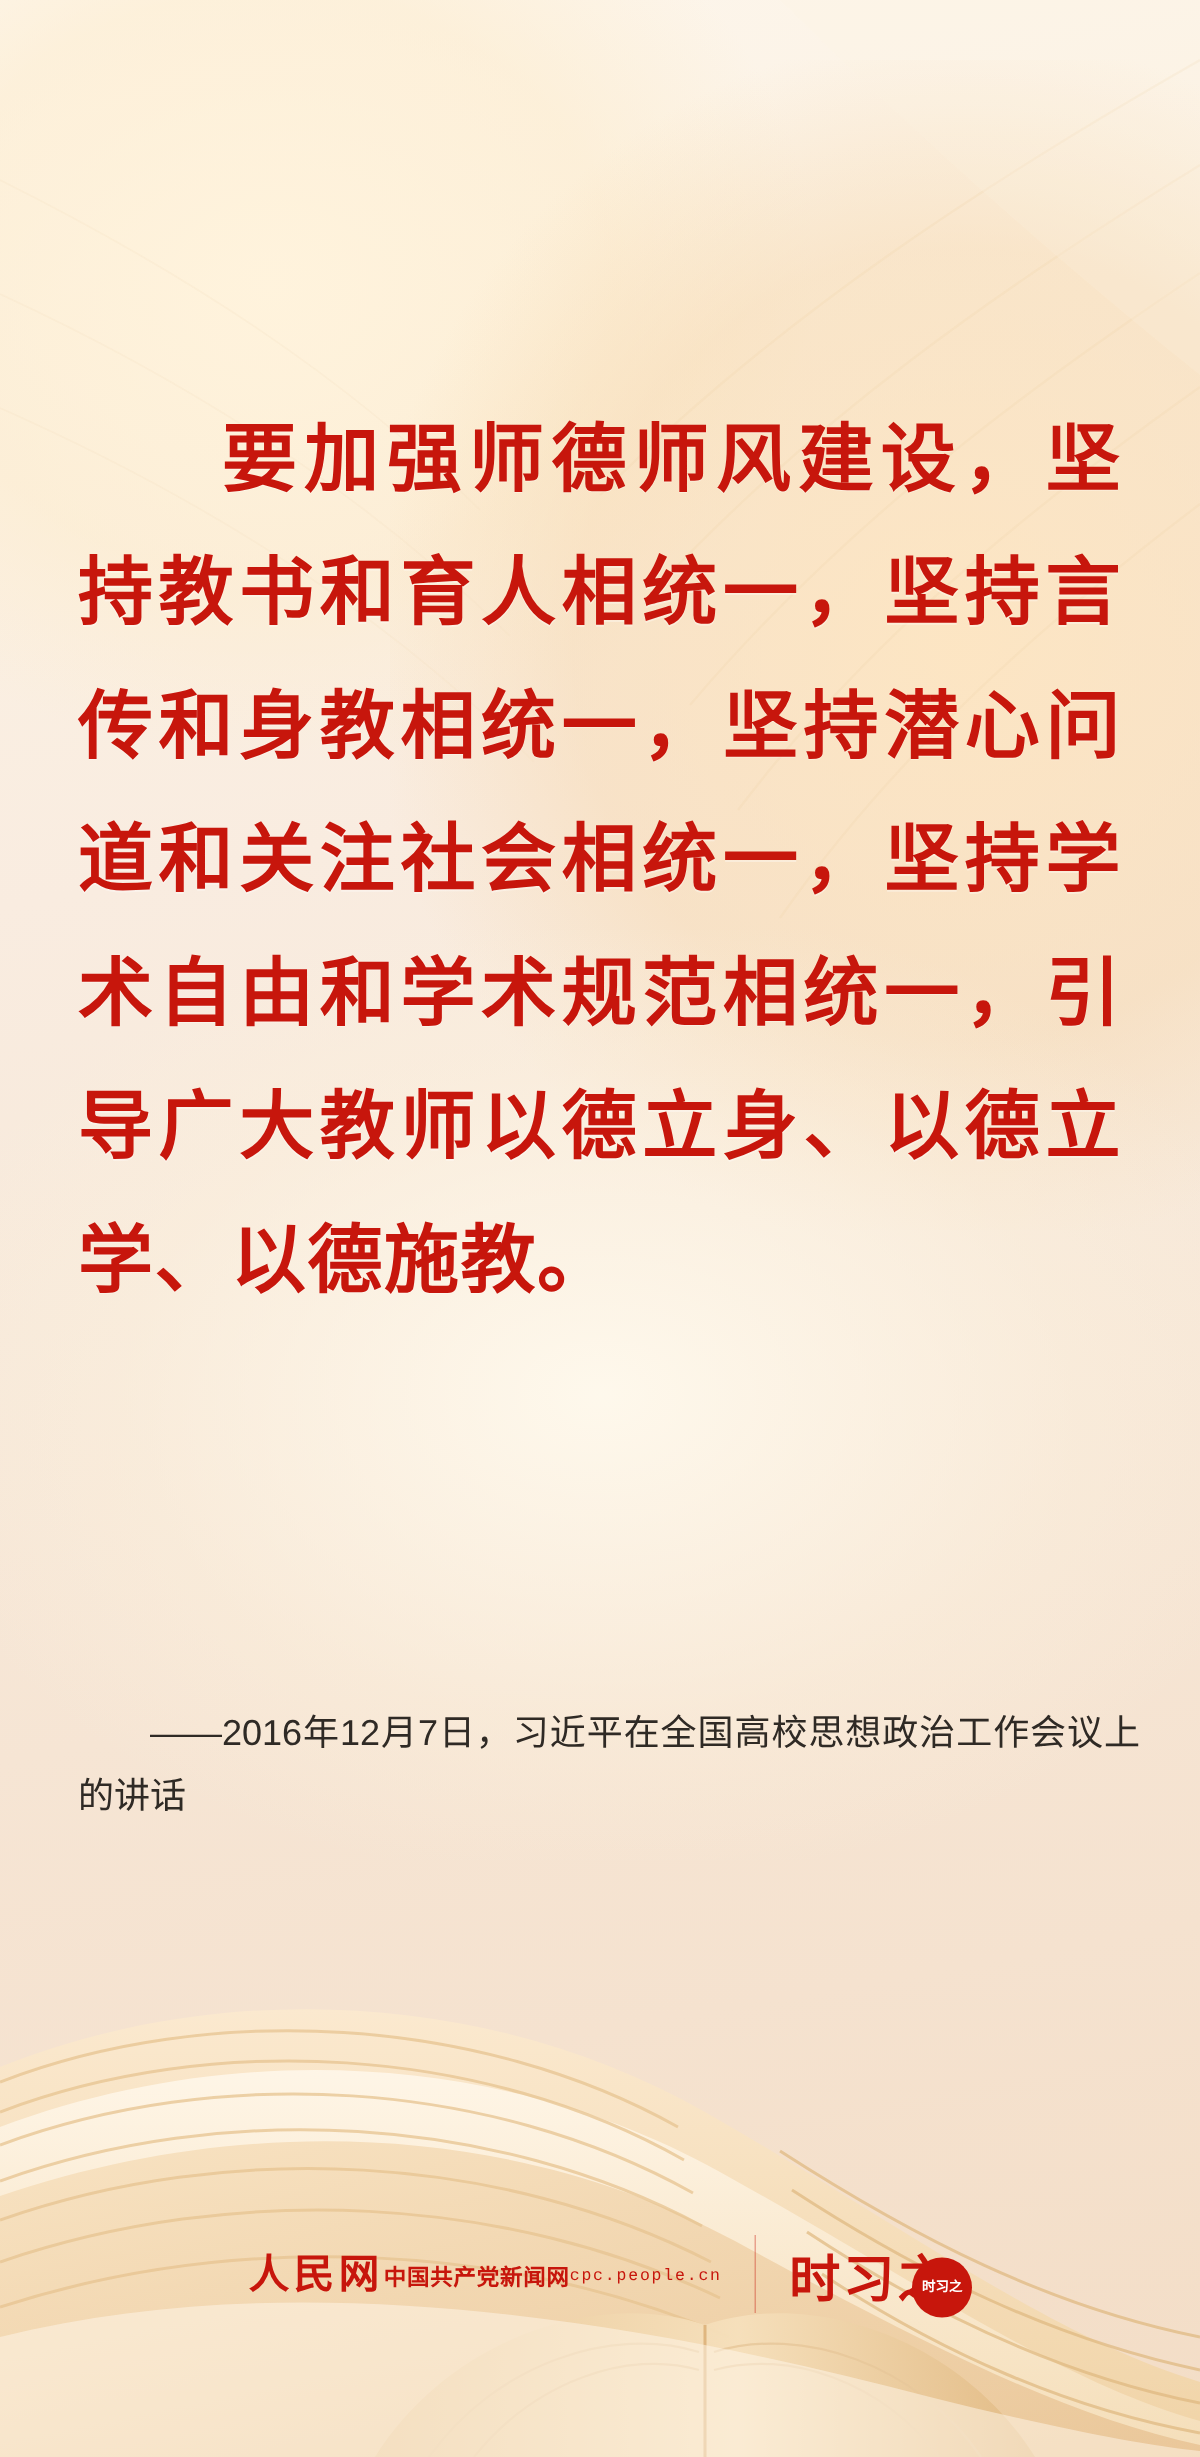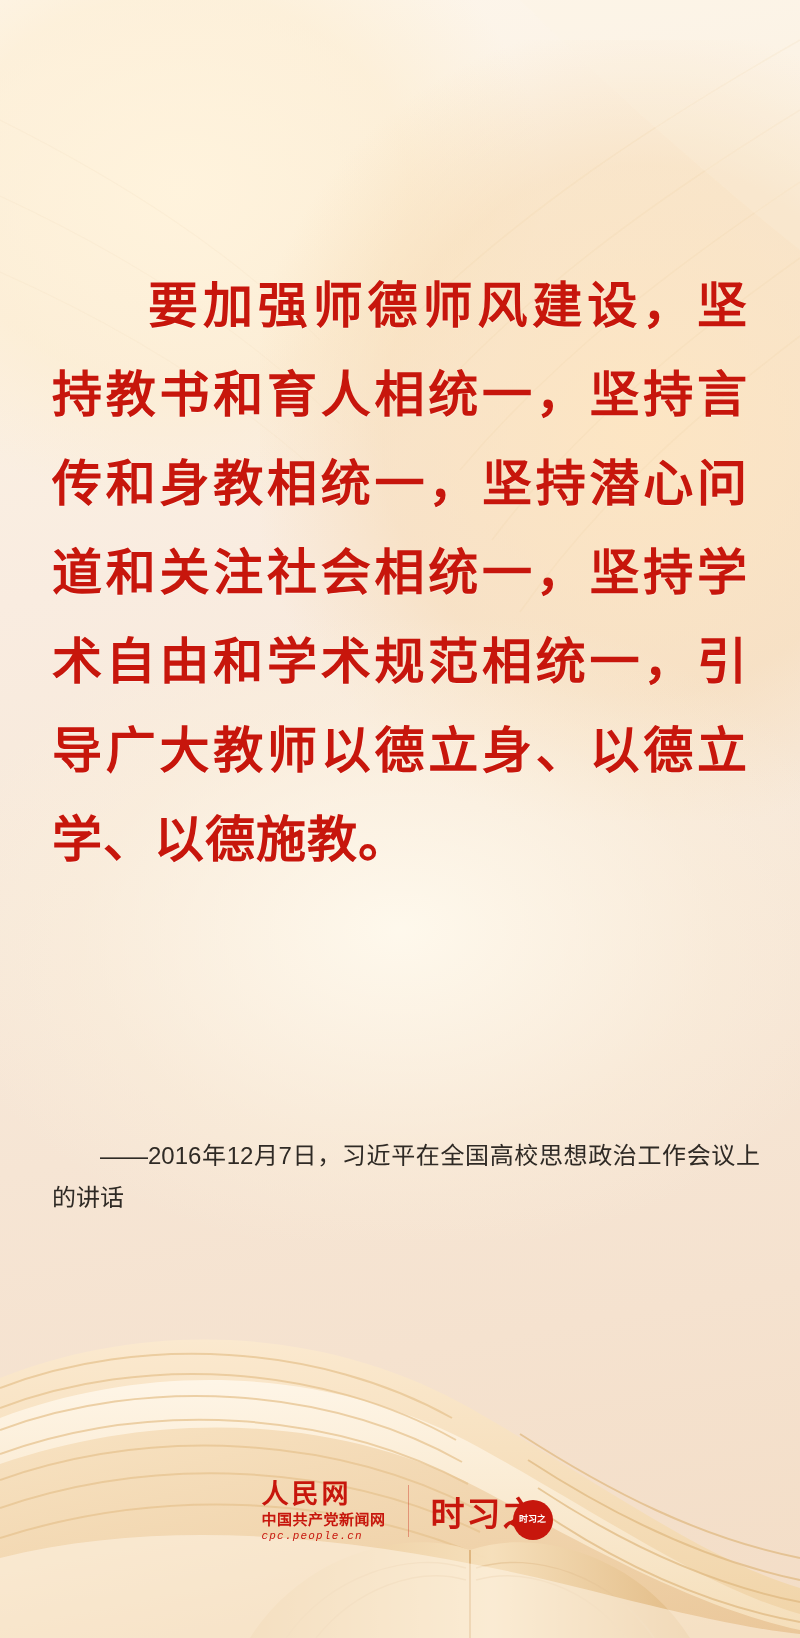--- a/index.html
+++ b/index.html
@@ -103,22 +103,22 @@
     left: 0;
     right: 0;
     bottom: 96px;
     display: flex;
     justify-content: center;
     align-items: center;
     gap: 22px;
   }
   .people-logo {
     display: flex;
-    flex-direction: column;
-    align-items: flex-start;
+    flex-direction: row;
+    align-items: center;
     line-height: 1;
   }
   .people-logo .pl-main {
     color: #c7160c;
     font-weight: bold;
     font-size: 27px;
     letter-spacing: 3px;
     font-family: "DejaVu Sans", "Liberation Sans", sans-serif;
   }
   .people-logo .pl-sub {
@@ -127,21 +127,20 @@
     font-size: 15px;
     letter-spacing: .5px;
     margin-top: 5px;
   }
   .people-logo .pl-url {
     color: #c7160c;
     font-size: 11px;
     letter-spacing: 1.2px;
     margin-top: 4px;
     font-family: "Liberation Mono", "DejaVu Sans Mono", monospace;
-    font-style: italic;
   }
   .divider-dot {
     width: 1px;
     height: 52px;
     background: rgba(199, 22, 12, .35);
   }
   .shixizhi {
     position: relative;
     display: flex;
     align-items: center;

